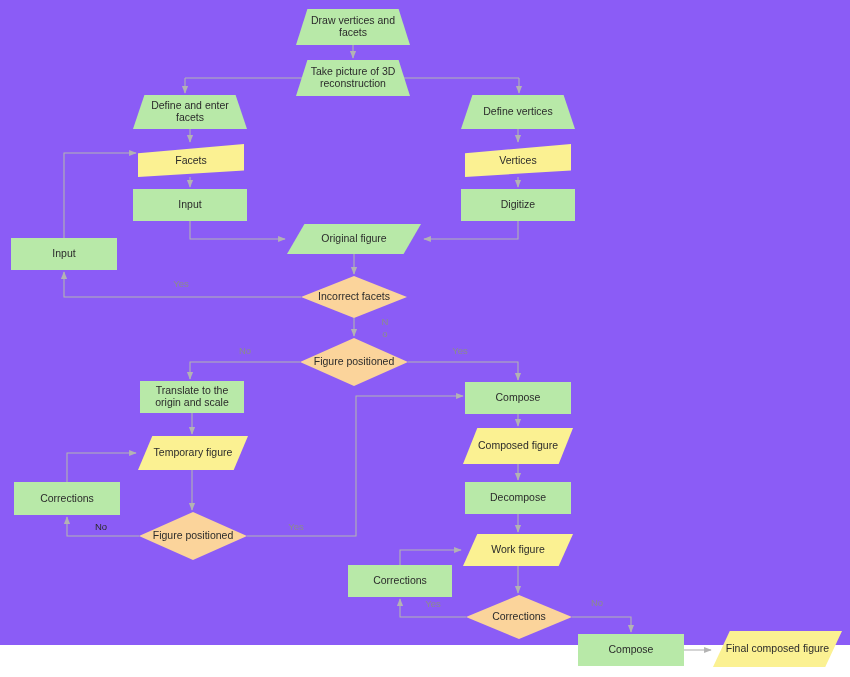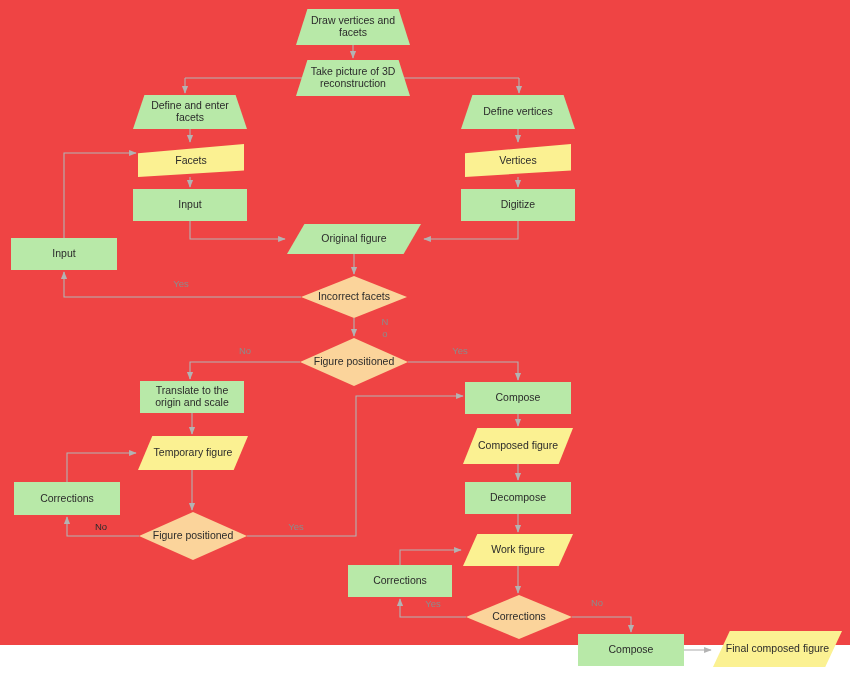--- a/index.html
+++ b/index.html
@@ -2,21 +2,21 @@
 <html><head>
 <meta charset="utf-8">
 <title>Flowchart</title>
 <style>
   html,body{margin:0;padding:0;background:#ffffff;}
   body{
     width:850px;height:677px;
     font-family:"Liberation Sans","DejaVu Sans",sans-serif;
     overflow:hidden;
   }
-  #canvas{position:relative;width:850px;height:645px;background:#ef4444;}
+  #canvas{position:relative;width:850px;height:645px;background:#8b5cf6;}
   svg{display:block;}
   .nodeLabel{
     font-family:"Liberation Sans","DejaVu Sans",sans-serif;
     font-size:10.5px;
     fill:#2b2b2b;
     text-anchor:middle;
     dominant-baseline:middle;
     pointer-events:none;
   }
   .edgeLabel{

